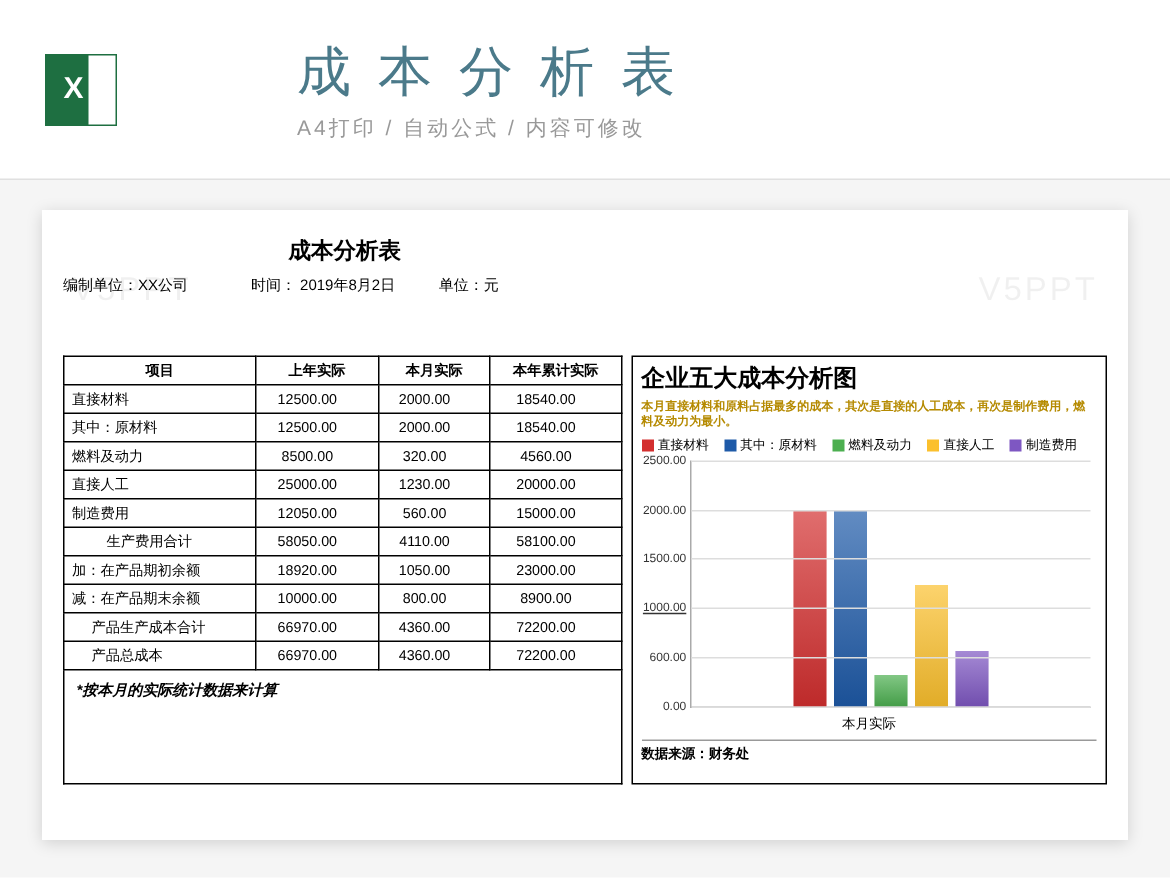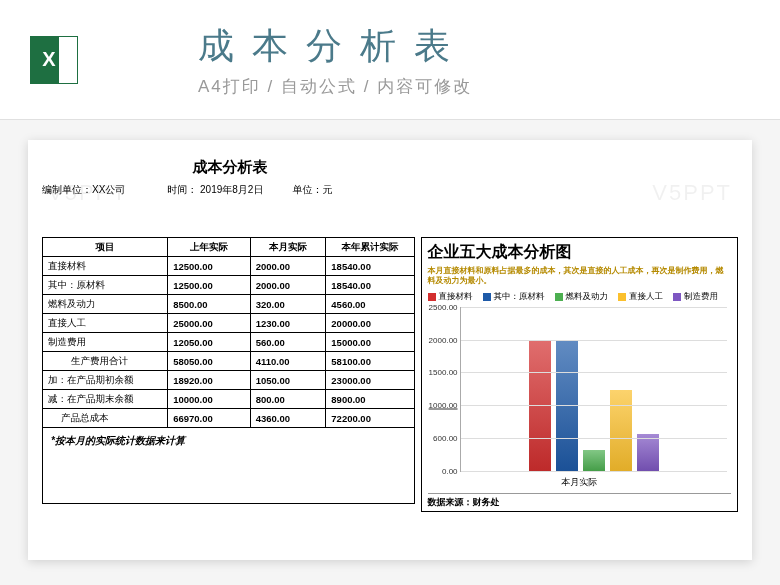--- a/index.html
+++ b/index.html
@@ -44,21 +44,21 @@
   }
   .title-block { flex: 1; }
   .main-title {
     color: #4b7a8a;
     font-size: 36px;
     letter-spacing: 18px;
     font-weight: 300;
   }
   .subtitle {
     color: #999;
-    font-size: 17px;
+    font-size: 14px;
     letter-spacing: 2px;
     margin-top: 4px;
   }
   .sheet-wrap {
     margin: 20px 28px;
     background: #fff;
     box-shadow: 0 2px 10px rgba(0,0,0,0.15);
     padding: 18px 14px;
     height: 420px;
     position: relative;
@@ -86,21 +86,21 @@
     width: 100%;
     font-size: 9.5px;
   }
   th, td {
     border: 1px solid #000;
     padding: 2.5px 5px;
     text-align: left;
     white-space: nowrap;
   }
   th { text-align: center; font-weight: bold; }
-  td.num { text-align: left; padding-right: 18px; font-weight: bold; }
+  td.num { text-align: center; padding-right: 18px; }
   .indent1 { padding-left: 18px; }
   .indent2 { padding-left: 28px; }
   .note-box {
     border: 1px solid #000;
     border-top: none;
     height: 76px;
     font-size: 10px;
     font-style: italic;
     font-weight: bold;
     padding: 6px 8px;
@@ -223,20 +223,26 @@
               <td>加：在产品期初余额</td>
               <td class="num">18920.00</td>
               <td class="num">1050.00</td>
               <td class="num">23000.00</td>
             </tr>
             <tr>
               <td>减：在产品期末余额</td>
               <td class="num">10000.00</td>
               <td class="num">800.00</td>
               <td class="num">8900.00</td>
+            </tr>
+            <tr>
+              <td class="indent1">产品生产成本合计</td>
+              <td class="num">66970.00</td>
+              <td class="num">4360.00</td>
+              <td class="num">72200.00</td>
             </tr>
             <tr>
               <td class="indent1">产品总成本</td>
               <td class="num">66970.00</td>
               <td class="num">4360.00</td>
               <td class="num">72200.00</td>
             </tr>
           </tbody>
       </table>
       <div class="note-box">*按本月的实际统计数据来计算</div>

